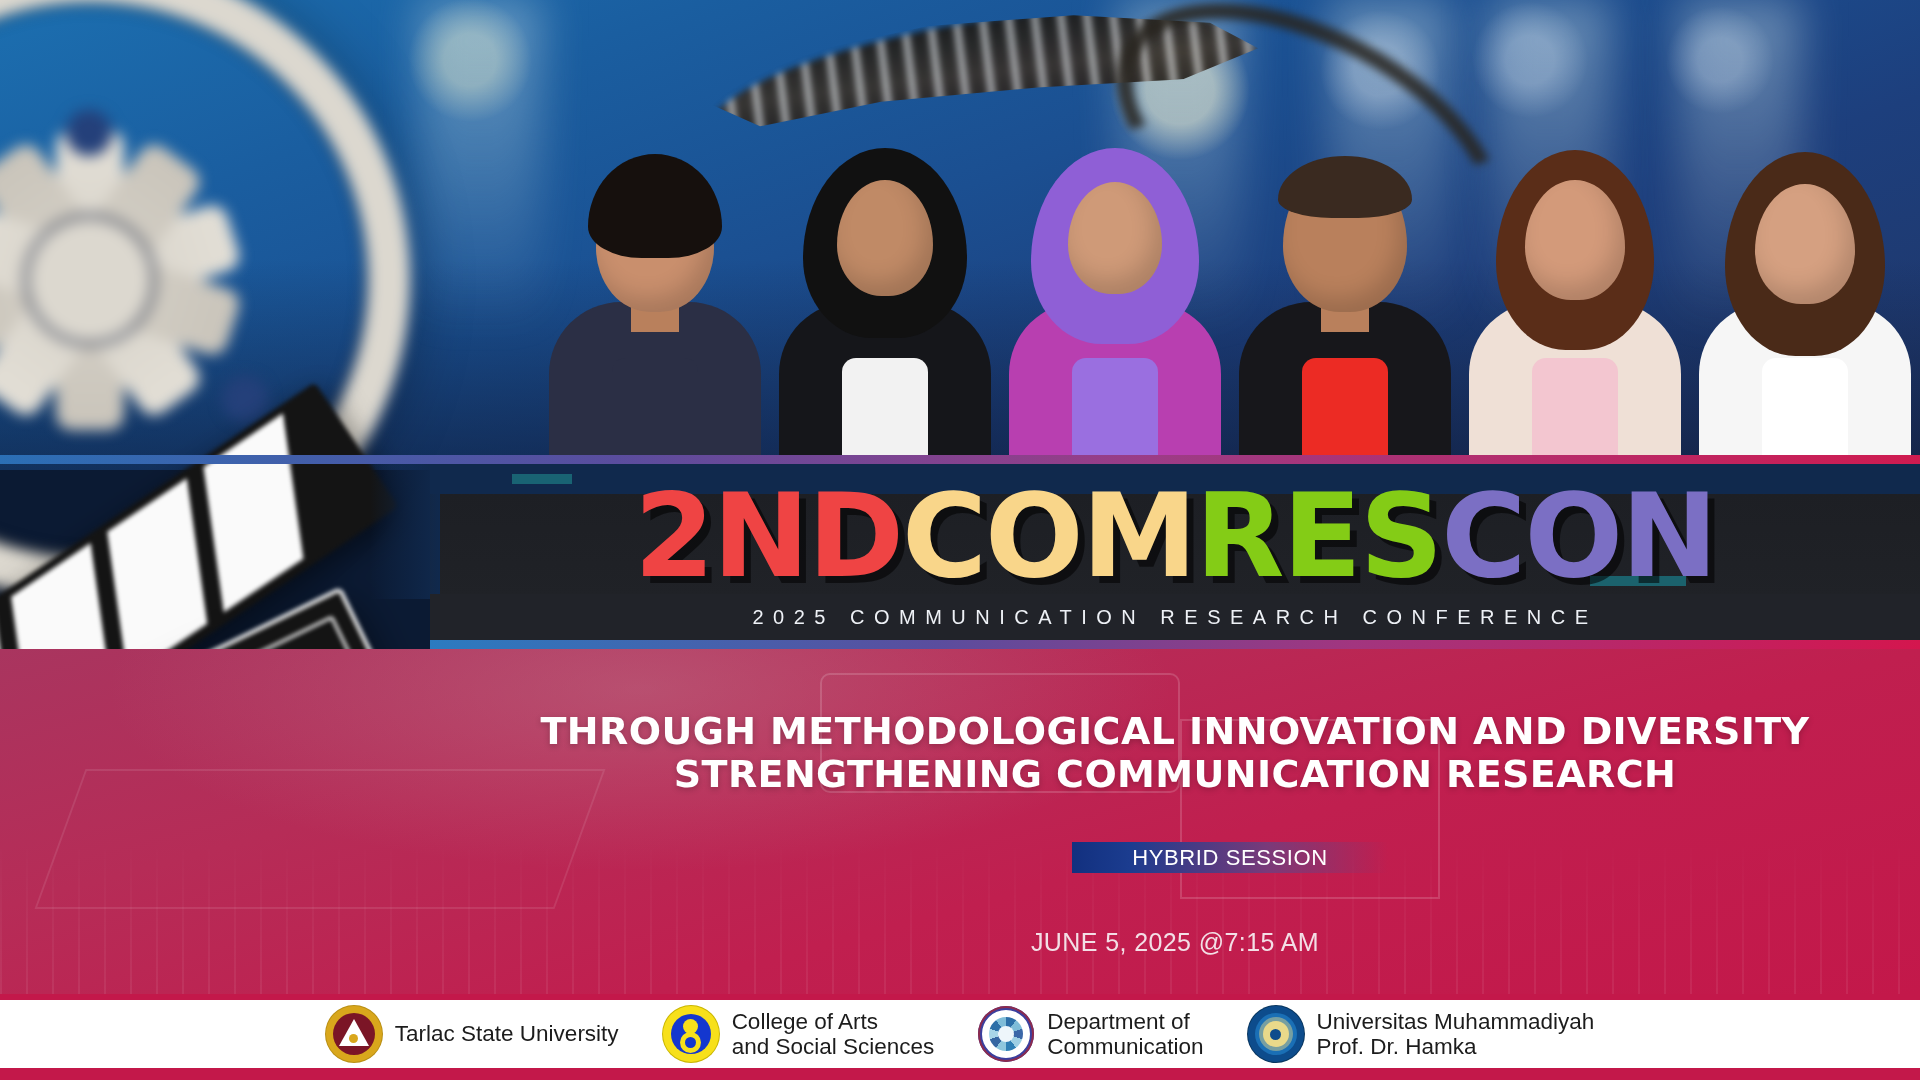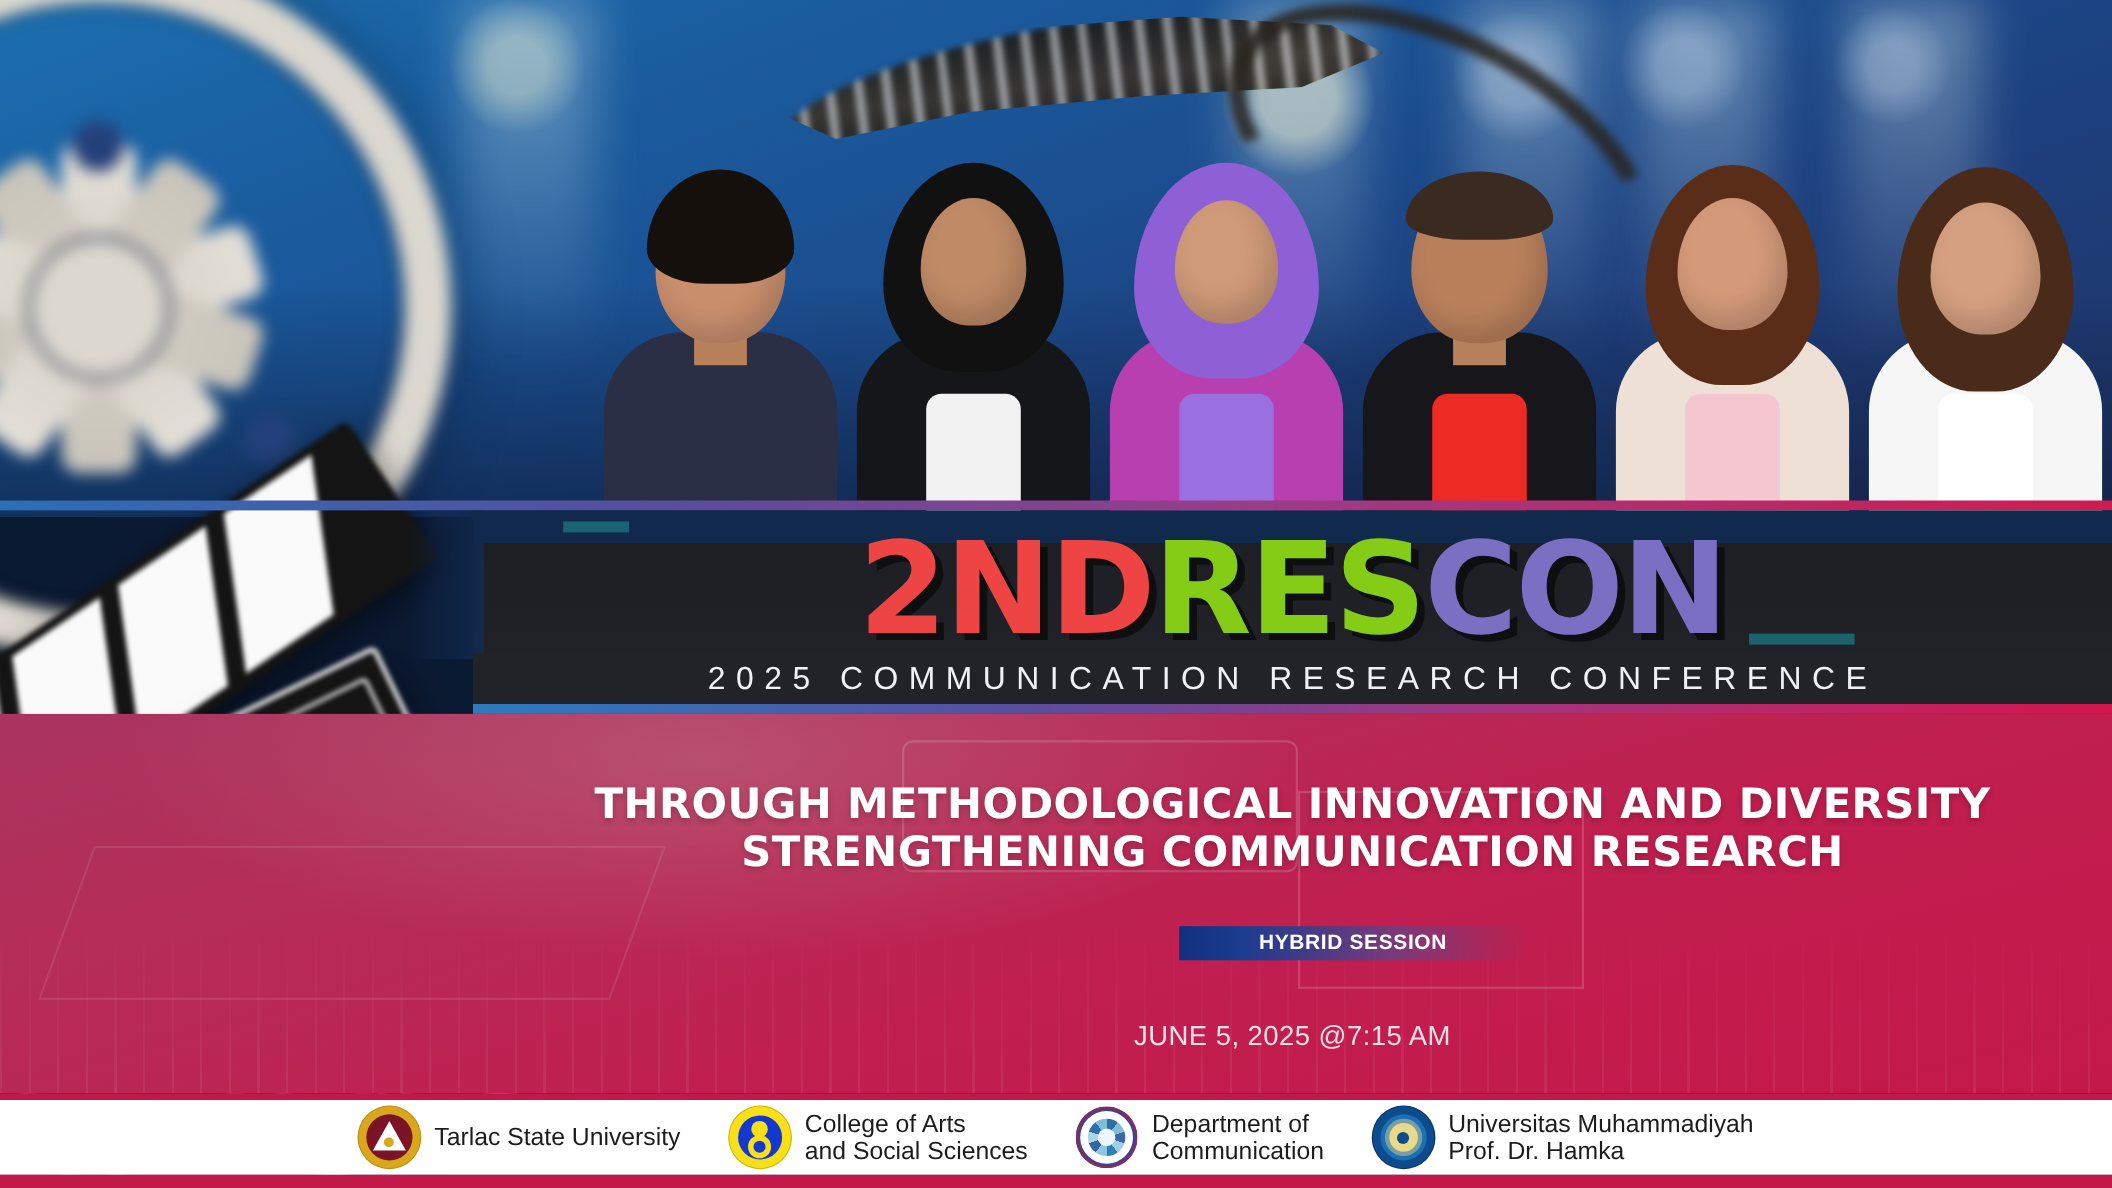--- a/index.html
+++ b/index.html
@@ -116,21 +116,21 @@
   .maintitle .t1 { color:#ef4444; }
   .maintitle .t2 { color:#f9d68a; }
   .maintitle .t3 { color:#84cc16; }
   .maintitle .t4 { color:#7b6fc4; }
 
   .band-sub {
     position:absolute; left:430px; top:594px; width:1490px; height:46px;
     background:#212329; display:flex; align-items:center; justify-content:center;
   }
   .band-sub span {
-    color:#eef1f6; font-size:29px; letter-spacing:9.5px; font-weight:300;
+    color:#eef1f6; font-size:20px; letter-spacing:9.5px; font-weight:300;
     font-family:"Liberation Sans", sans-serif; white-space:nowrap;text-align:right;
   }
   .band-bot-line { position:absolute; left:430px; top:640px; width:1490px; height:9px;
     background:linear-gradient(90deg,#2b7bc0 0%,#5a4d9e 34%,#a2357f 62%,#d4164e 100%); }
 
   
   .tick { position:absolute; height:10px; background:#1b6d7a; opacity:.85; }
 
   
   .bg-body {
@@ -154,21 +154,21 @@
     font-size:38px; font-weight:bold; line-height:1.14; letter-spacing:.4px;
     font-family:"DejaVu Sans", sans-serif;
     text-shadow:0 2px 6px rgba(0,0,0,.22);
   }
 
   .hybrid {
     position:absolute; left:1072px; top:842px; width:316px; height:31px;
     background:linear-gradient(90deg,#12307f 0%,#1b3c8f 18%,#7a3a79 62%,rgba(193,31,79,0) 100%);
     display:flex; align-items:center; justify-content:center;
   }
-  .hybrid span { color:#fff; font-size:19px; letter-spacing:.6px; font-weight:700; }
+  .hybrid span { color:#fff; font-size:22px; letter-spacing:.6px; font-weight:400; }
 
   .venue {
     position:absolute; left:430px; top:886px; width:1490px; text-align:center;
     color:#fff; font-size:30px; font-weight:bold; letter-spacing:.2px;
     font-family:"DejaVu Sans", sans-serif;
   }
   .datetime {
     position:absolute; left:430px; top:928px; width:1490px; text-align:center;
     color:#f3dfe6; font-size:25px; font-weight:300; letter-spacing:.4px;
   }
@@ -316,20 +316,21 @@
   </div>
 
   <div class="band-top-line"></div>
   <div class="titleband">
     <div class="tick" style="left:82px; top:10px; width:60px;"></div>
     <div class="tick" style="left:1160px; top:112px; width:96px;"></div>
   </div>
 
   <div class="maintitle">
     <span class="t1">2ND </span>
+      <span class="t2">COM</span>
       <span class="t3">RES</span>
       <span class="t4">CON</span>
   </div>
 
   <div class="band-sub">
     <span>2025 COMMUNICATION RESEARCH CONFERENCE</span>
   </div>
   <div class="band-bot-line"></div>
 
   <div class="bg-body">

